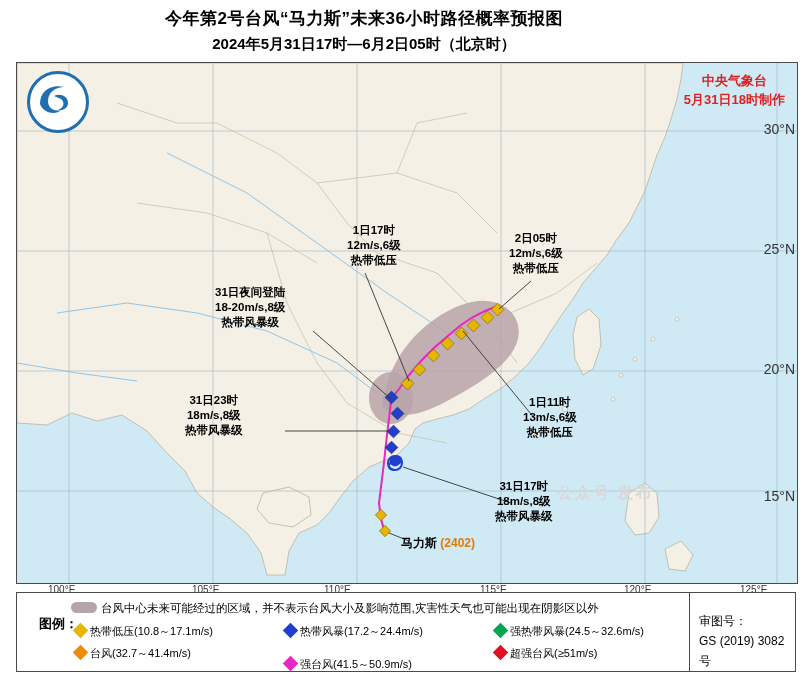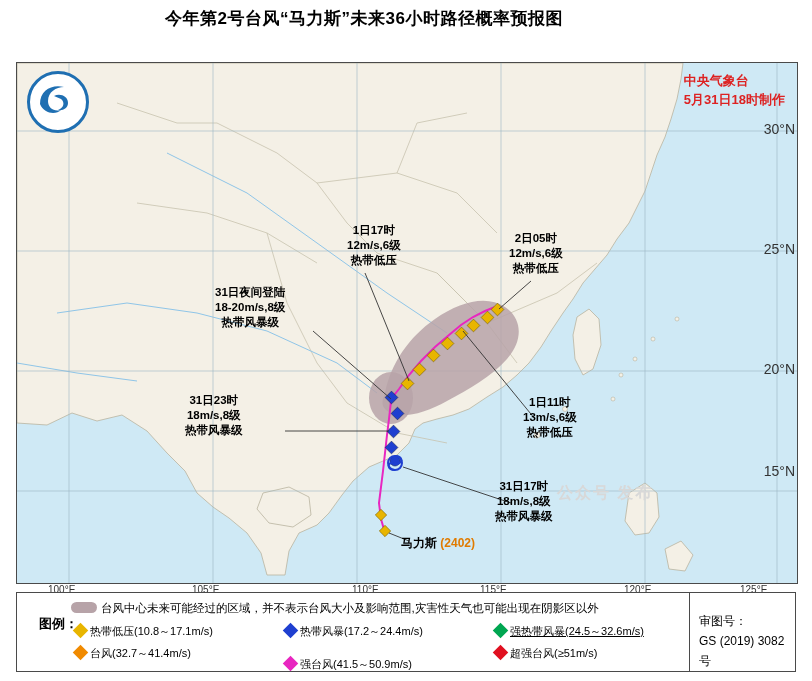--- a/index.html
+++ b/index.html
@@ -19,21 +19,21 @@
     font-size:15px;font-weight:bold;line-height:24px;
   }
   
   #map-frame{
     position:absolute;left:16px;top:62px;width:780px;height:520px;
     border:1px solid #4a4a4a;background:#cfe9f5;overflow:hidden;
   }
   #map-svg{position:absolute;left:0;top:0;}
   
   #agency{
-    position:absolute;right:12px;top:8px;text-align:left;color:#d22;
+    position:absolute;right:12px;top:8px;text-align:center;color:#d22;
     font-size:13px;font-weight:bold;line-height:19px;
   }
   
   #logo{
     position:absolute;left:10px;top:8px;width:56px;height:56px;border-radius:50%;
     border:3px solid #1f6fb2;background:#ffffff;
   }
   
   .axis-label{
     position:absolute;font-size:10px;color:#333;white-space:nowrap;
@@ -78,20 +78,21 @@
   #watermark{
     position:absolute;left:560px;top:640px;font-size:16px;color:#d8d8d8;
     font-weight:bold;letter-spacing:2px;pointer-events:none;
   }
 </style>
 </head>
 <body>
 
 <div id="title-block">
   <div id="title-main">今年第2号台风“马力斯”未来36小时路径概率预报图</div>
+  <div id="title-sub">2024年5月31日17时—6月2日05时（北京时）</div>
 </div>
 
 <div id="map-frame">
 
   <svg id="map-svg" width="780" height="520" viewBox="0 0 780 520">
 
     <rect x="0" y="0" width="780" height="520" fill="#cfe9f5"></rect>
 
     <path d="M0,0 L0,360 L30,362 L55,350 L80,358 L105,352 L130,368 L150,390 L168,408
              L180,430 L196,444 L212,455 L230,470 L244,490 L250,512 L268,512
@@ -247,47 +248,47 @@
   </div>
 
   <div id="storm-name" style="left:384px;top:472px;">
     <span>马力斯</span>
     <span class="code">(2402)</span>
   </div>
 
   <div class="axis-label axis-right" style="top:58px;">30°N</div>
   <div class="axis-label axis-right" style="top:178px;margin-left:32px;">25°N</div>
   <div class="axis-label axis-right" style="top:298px;">20°N</div>
-  <div class="axis-label axis-right" style="top:400px;">15°N</div>
+  <div class="axis-label axis-right" style="top:425px;">15°N</div>
 
   <div id="watermark" style="left:540px;top:420px;">公众号 发布</div>
 </div>
 
 <div class="axis-label axis-bottom" style="left:48px;">100°E</div>
 <div class="axis-label axis-bottom" style="left:192px;">105°E</div>
-<div class="axis-label axis-bottom" style="left:352px;">110°E</div>
+<div class="axis-label axis-bottom" style="left:324px;">110°E</div>
 <div class="axis-label axis-bottom" style="left:480px;">115°E</div>
 <div class="axis-label axis-bottom" style="left:624px;">120°E</div>
 <div class="axis-label axis-bottom" style="left:740px;">125°E</div>
 
 <div id="legend">
   <div id="legend-inner">
     <div id="legend-title">图例：</div>
 
     <div id="legend-note">
       <span class="blob-sw"></span><span>台风中心未来可能经过的区域，并不表示台风大小及影响范围,灾害性天气也可能出现在阴影区以外</span>
     </div>
 
     <div class="legend-item" style="left:58px;top:31px;">
       <span class="sw" style="background:#e8b500;transform:rotate(45deg);"></span><span>热带低压(10.8～17.1m/s)</span>
     </div>
     <div class="legend-item" style="left:268px;top:31px;">
       <span class="sw" style="background:#1f3fd0;transform:rotate(45deg);"></span><span>热带风暴(17.2～24.4m/s)</span>
     </div>
-    <div class="legend-item" style="left:478px;top:31px;text-decoration:underline;">
+    <div class="legend-item" style="left:478px;top:31px;">
       <span class="sw" style="background:#00a651;transform:rotate(45deg);"></span><span>强热带风暴(24.5～32.6m/s)</span>
     </div>
     <div class="legend-item" style="left:58px;top:53px;">
       <span class="sw" style="background:#f08a00;transform:rotate(45deg);"></span><span>台风(32.7～41.4m/s)</span>
     </div>
     <div class="legend-item" style="left:268px;top:64px;">
       <span class="sw" style="background:#e826c0;transform:rotate(45deg);"></span><span>强台风(41.5～50.9m/s)</span>
     </div>
     <div class="legend-item" style="left:478px;top:53px;">
       <span class="sw" style="background:#e01020;transform:rotate(45deg);"></span><span>超强台风(≥51m/s)</span>

